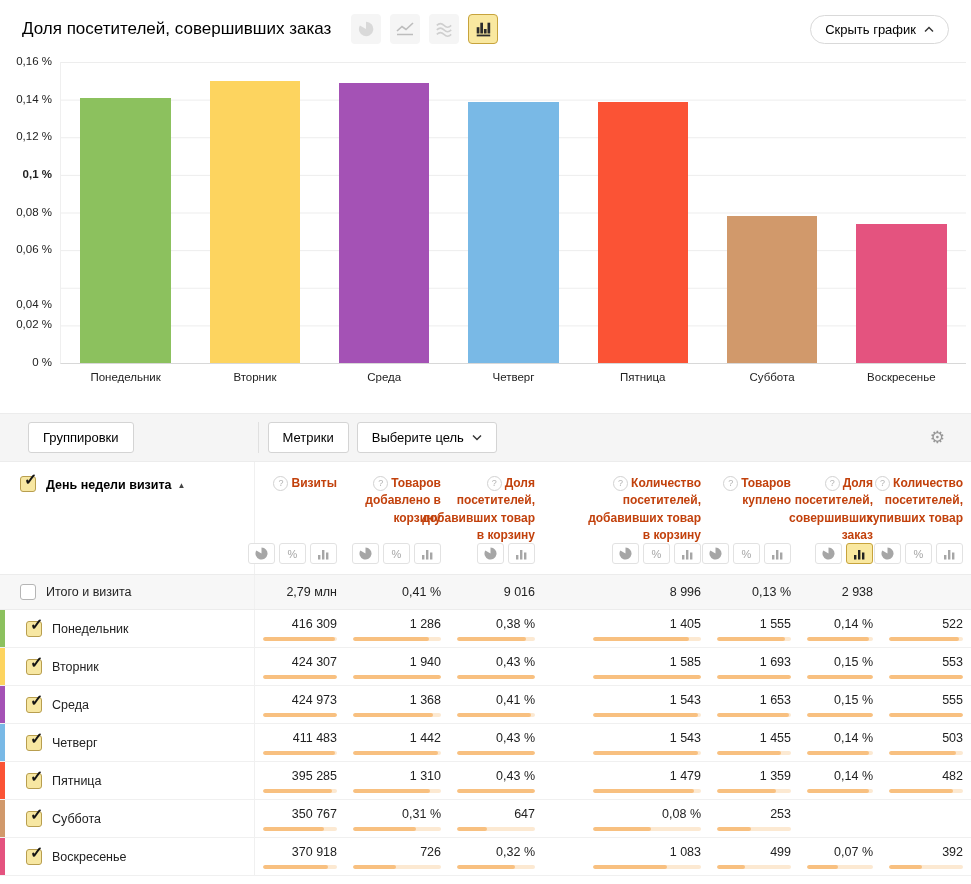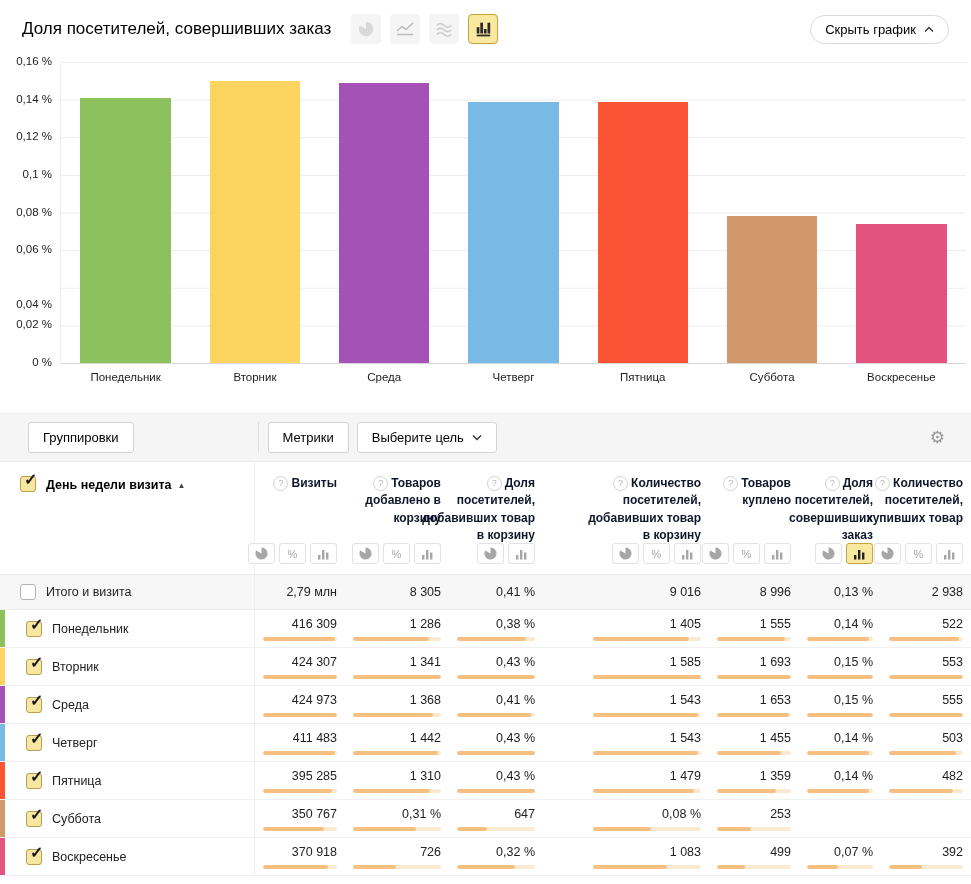--- a/index.html
+++ b/index.html
@@ -39,21 +39,21 @@
 
   
   .trow{display:grid;grid-template-columns:255px 90px 104px 94px 166px 90px 82px 90px;}
   .trow > :first-child{border-right:1px solid #f0f0f0;}
   .thead{height:112px;}
   .cell-dim-head{padding:14px 10px 0 20px;display:flex;align-items:flex-start;gap:10px;}
   .dim-label{font-weight:700;font-size:12.5px;padding-top:2px;color:#000;cursor:pointer;}
   .sort-asc::after{content:"▲";font-size:8px;color:#444;margin-left:6px;vertical-align:1px;}
   .num-head{position:relative;cursor:pointer;}
   .head-label{position:absolute;top:13px;right:8px;width:118px;text-align:right;font-weight:700;
-              font-size:12px;line-height:1.45;color:#0f172a;}
+              font-size:12px;line-height:1.45;color:#c2410c;}
   .help{display:inline-block;width:13px;height:13px;border:1px solid #d2d2d2;border-radius:50%;font-size:9px;
         line-height:12px;text-align:center;color:#b3b3b3;font-weight:400;margin-right:3px;vertical-align:1px;}
   .help::after{content:"?";}
   .toggles{position:absolute;bottom:10px;right:8px;display:flex;gap:4px;}
   .tg{width:27px;height:21px;border:1px solid #e2e2e2;border-radius:3px;background:#fff;display:flex;
       align-items:center;justify-content:center;padding:0;cursor:pointer;color:#a6a6a6;font-size:11px;}
   .tg.sel{background:#f9e8a0;border-color:#c7a33c;color:#222;}
   .tg svg{display:block;}
 
   .totals-row{background:#f7f7f7;height:34px;border-top:1px solid #ececec;border-bottom:1px solid #ececec;}
@@ -110,21 +110,21 @@
       <svg width="10" height="7" viewBox="0 0 10 7">
           <path d="M1 5.5 L5 1.5 L9 5.5" stroke="#333" stroke-width="1.4" fill="none"></path>
         </svg>
     </button>
   </div>
   <div class="chart-body">
     <div class="yaxis" id="yaxis">
         <span style="top: -7px;">0,16 %</span>
         <span style="top: 30.625px;">0,14 %</span>
         <span style="top: 68.25px;">0,12 %</span>
-        <span style="top: 105.875px;">0,1 %</span>
+        <span style="top: 105.875px; font-weight: bold;">0,1 %</span>
         <span style="top: 143.5px;">0,08 %</span>
         <span style="top: 181.125px;">0,06 %</span>
         <span style="top: 236px;">0,04 %</span>
         <span style="top: 256.375px;">0,02 %</span>
         <span style="top: 294px;">0 %</span>
       </div>
     <div class="plot" id="plot">
         <div class="slot">
           <div class="cbar" style="height: 88.125%; background: rgb(140, 193, 94);"></div>
         </div>
@@ -315,23 +315,20 @@
     </div>
   <div class="trow totals-row" id="totalsRow">
     <div class="cell-dim">
       <span class="cb"></span>
       <span>Итого и визита</span>
     </div>
   <div class="ncell">
         <span class="val">2,79 млн</span>
       </div>
       <div class="ncell">
-        <span class="val">8 305</span>
-      </div>
-      <div class="ncell">
         <span class="val">0,41 %</span>
       </div>
       <div class="ncell">
         <span class="val">9 016</span>
       </div>
       <div class="ncell">
         <span class="val">8 996</span>
       </div>
       <div class="ncell">
         <span class="val">0,13 %</span>
@@ -396,21 +393,21 @@
           <span class="cb checked"></span>
           <span>Вторник</span>
         </div>
         <div class="ncell">
           <span class="val">424 307</span>
           <div class="mbar" style="background: rgb(252, 233, 210);">
             <div class="mfill" style="background: rgb(248, 192, 128); width: 99.8433%;"></div>
           </div>
         </div>
         <div class="ncell">
-          <span class="val">1 341</span>
+          <span class="val">1 940</span>
           <div class="mbar" style="background: rgb(252, 233, 210);">
             <div class="mfill" style="background: rgb(248, 192, 128); width: 100%;"></div>
           </div>
         </div>
         <div class="ncell">
           <span class="val">0,43 %</span>
           <div class="mbar" style="background: rgb(252, 233, 210);">
             <div class="mfill" style="background: rgb(248, 192, 128); width: 100%;"></div>
           </div>
         </div>

